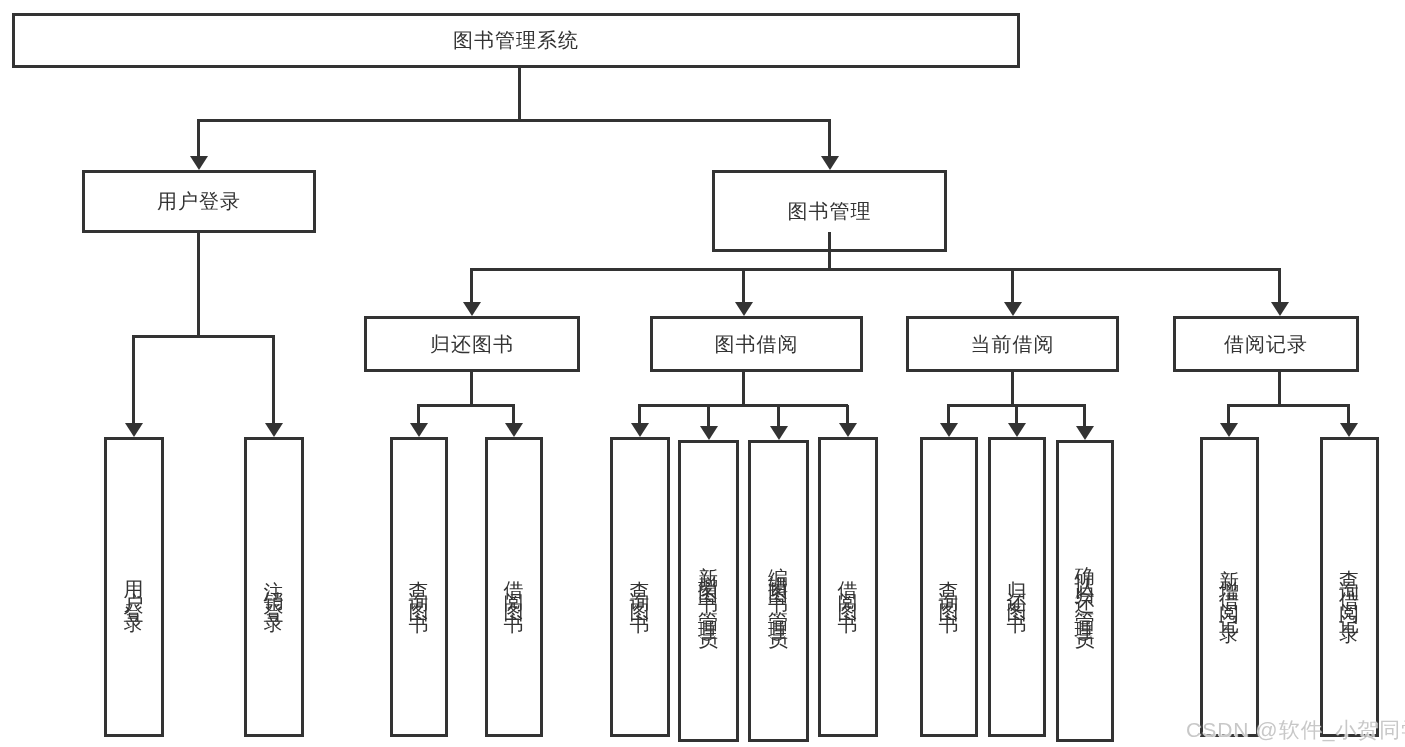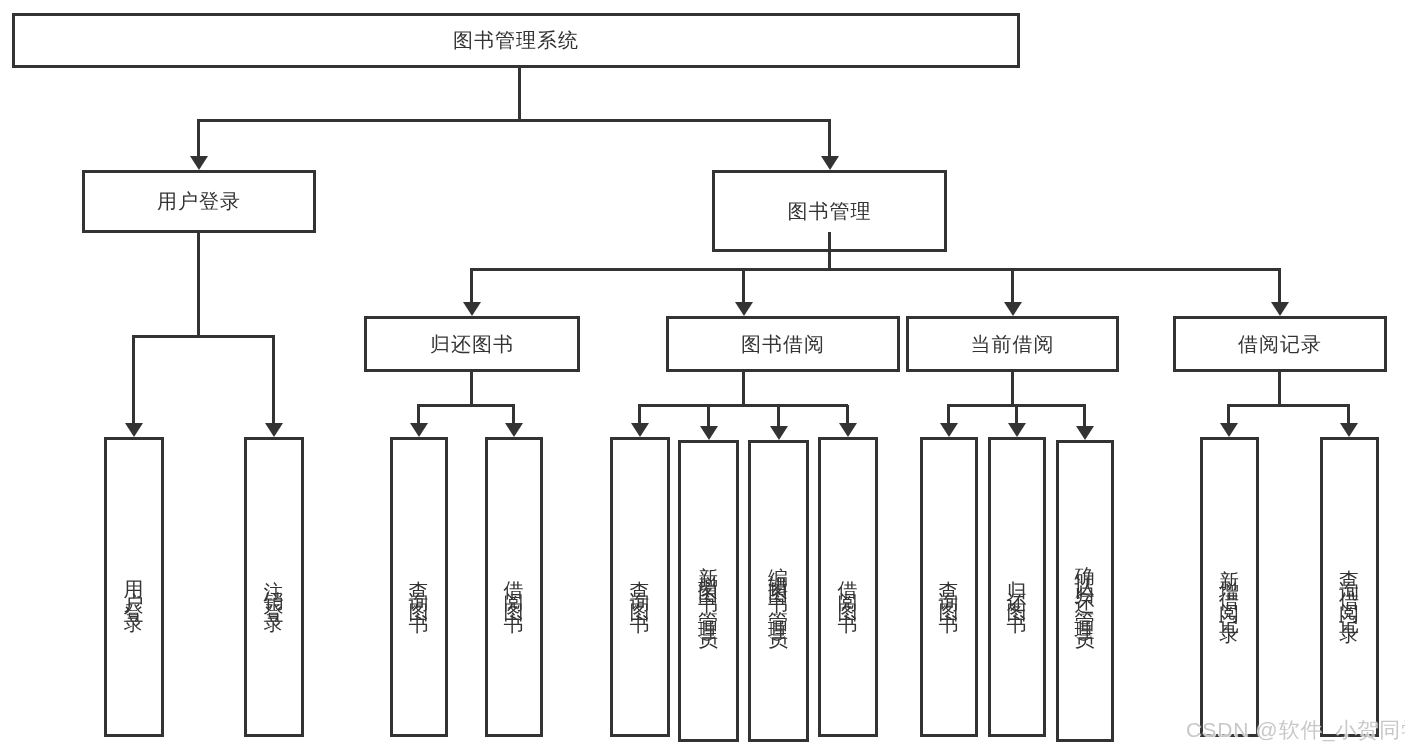--- a/index.html
+++ b/index.html
@@ -90,27 +90,27 @@
   <div class="vline" style="left:828px;top:232px;height:38px;"></div>
   <div class="hline" style="left:470px;top:268px;width:811px;"></div>
   <div class="arrow" style="left:470px;top:269px;height:33px;"></div>
   <div class="arrow" style="left:742px;top:269px;height:33px;"></div>
   <div class="arrow" style="left:1011px;top:269px;height:33px;"></div>
   <div class="arrow" style="left:1278px;top:269px;height:33px;"></div>
 
   <div class="box" style="left:364px;top:316px;width:216px;height:56px;">
     <span>归还图书</span>
   </div>
-  <div class="box" style="left:666px;top:316px;width:234px;height:56px;">
+  <div class="box" style="left:650px;top:316px;width:213px;height:56px;">
     <span>图书借阅</span>
   </div>
   <div class="box" style="left:906px;top:316px;width:213px;height:56px;">
     <span>当前借阅</span>
   </div>
-  <div class="box" style="left:1173px;top:316px;width:214px;height:56px;">
+  <div class="box" style="left:1173px;top:316px;width:186px;height:56px;">
     <span>借阅记录</span>
   </div>
 
   <div class="vline" style="left:470px;top:371px;height:36px;"></div>
   <div class="hline" style="left:417px;top:404px;width:98px;"></div>
   <div class="arrow" style="left:417px;top:405px;height:18px;"></div>
   <div class="arrow" style="left:512px;top:405px;height:18px;"></div>
 
   <div class="vline" style="left:742px;top:371px;height:36px;"></div>
   <div class="hline" style="left:638px;top:404px;width:210px;"></div>

